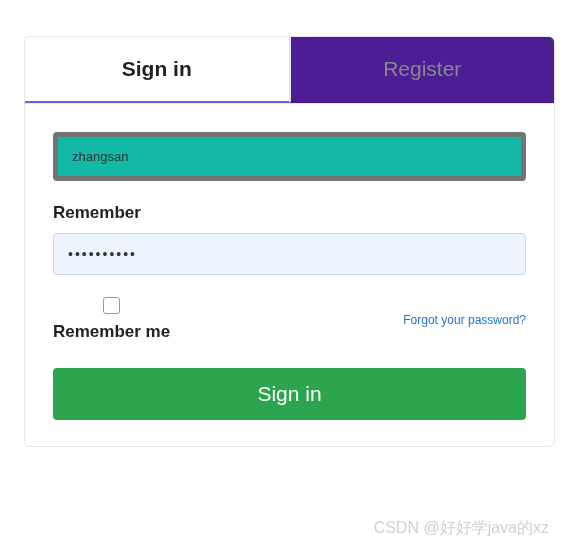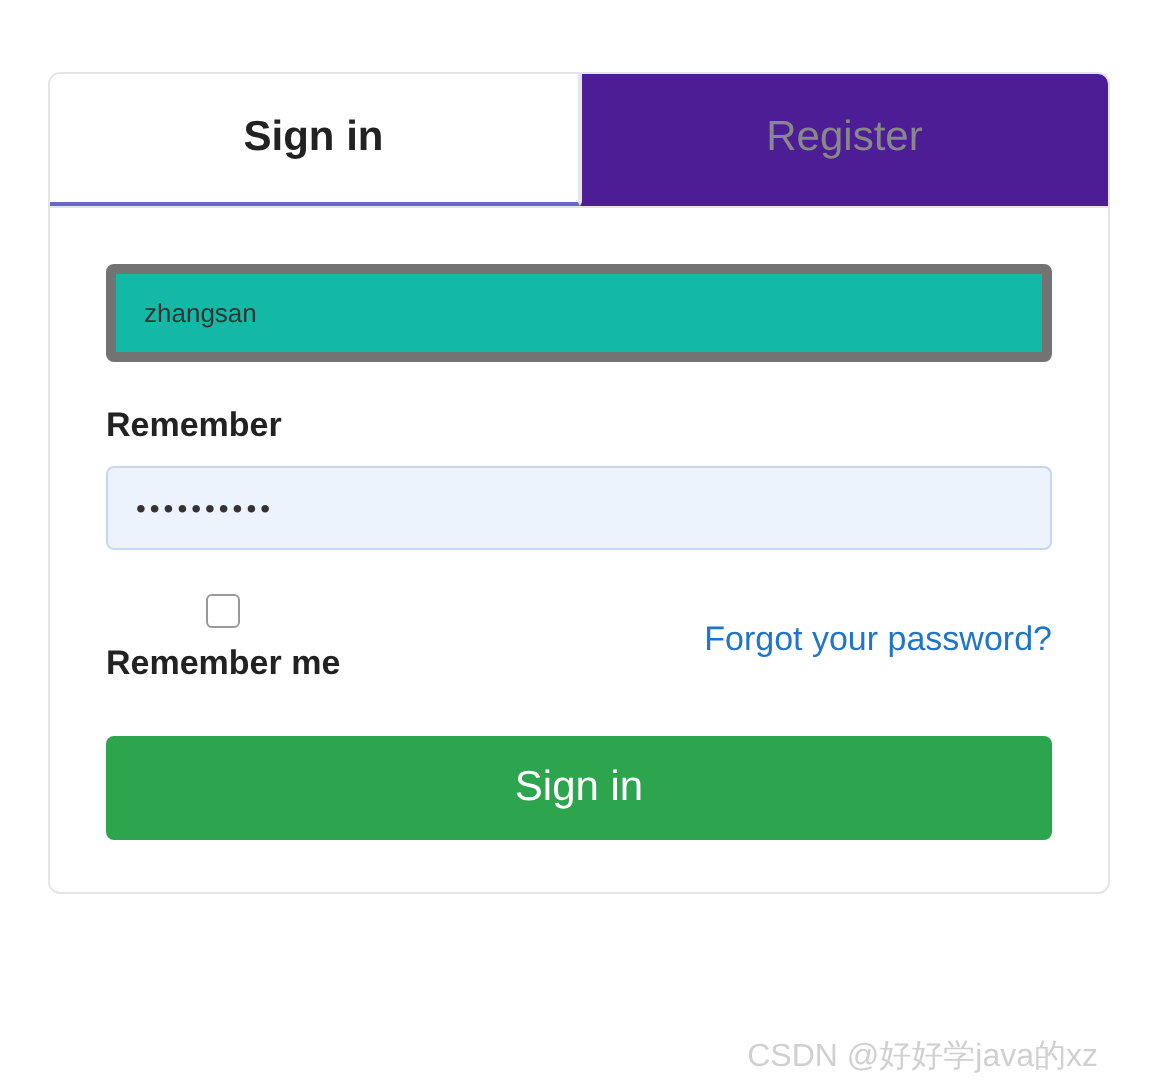--- a/index.html
+++ b/index.html
@@ -94,21 +94,21 @@
       border-radius: 3px;
       background: #fff;
       cursor: pointer;
     }
     .remember-label {
       font-size: 17px;
       font-weight: 600;
       color: #222222;
     }
     .forgot-link {
-      font-size: 17px;
+      font-size: 12px;
       color: #1f75cb;
       text-decoration: none;
       cursor: pointer;
     }
     .submit-btn {
       width: 100%;
       padding: 14px 0;
       background: #2da44e;
       color: #ffffff;
       font-size: 21px;

